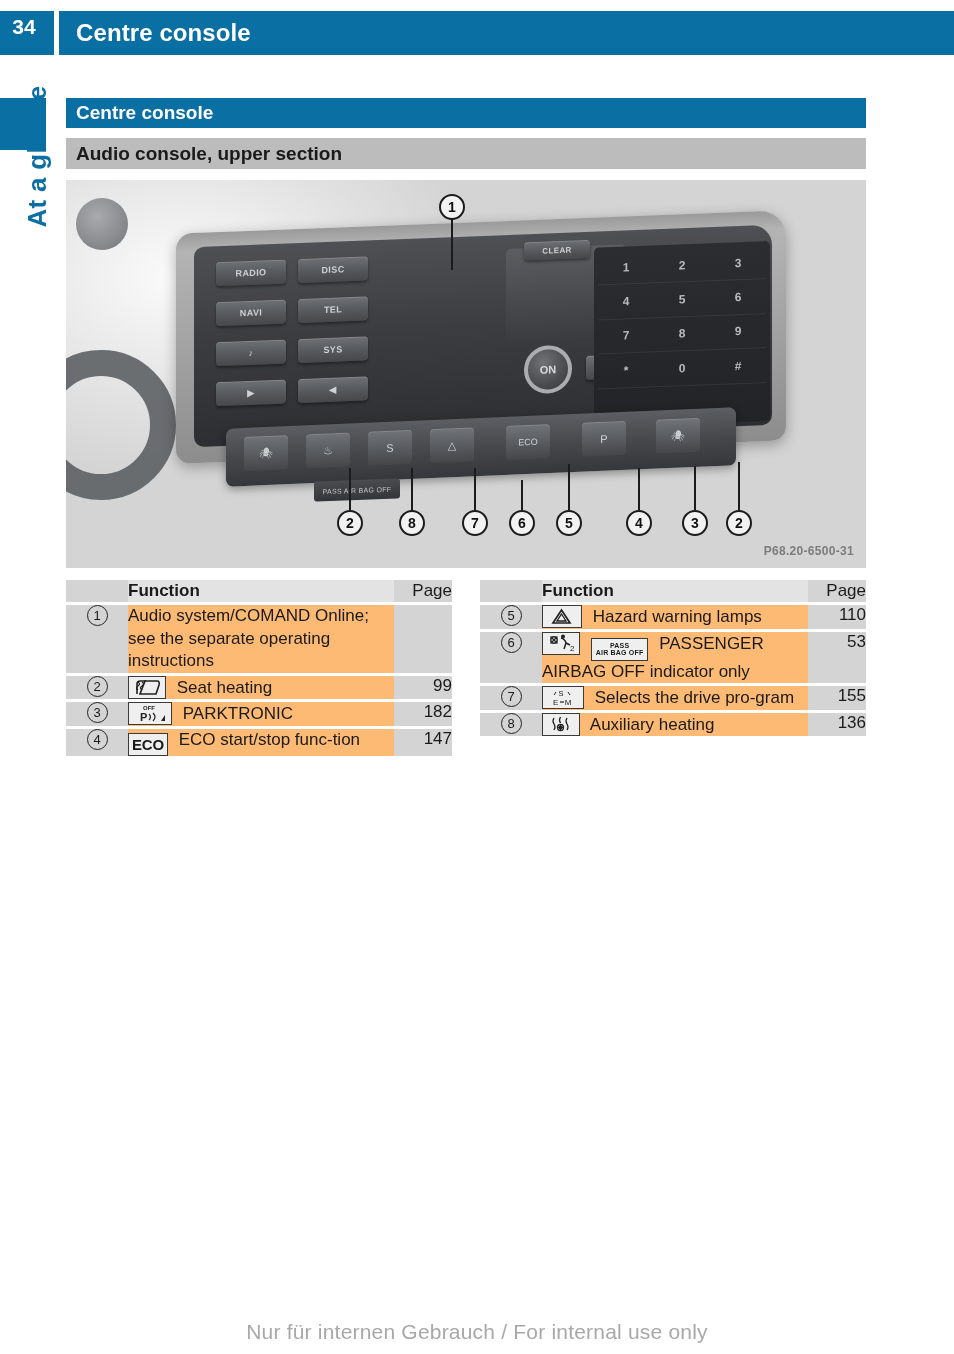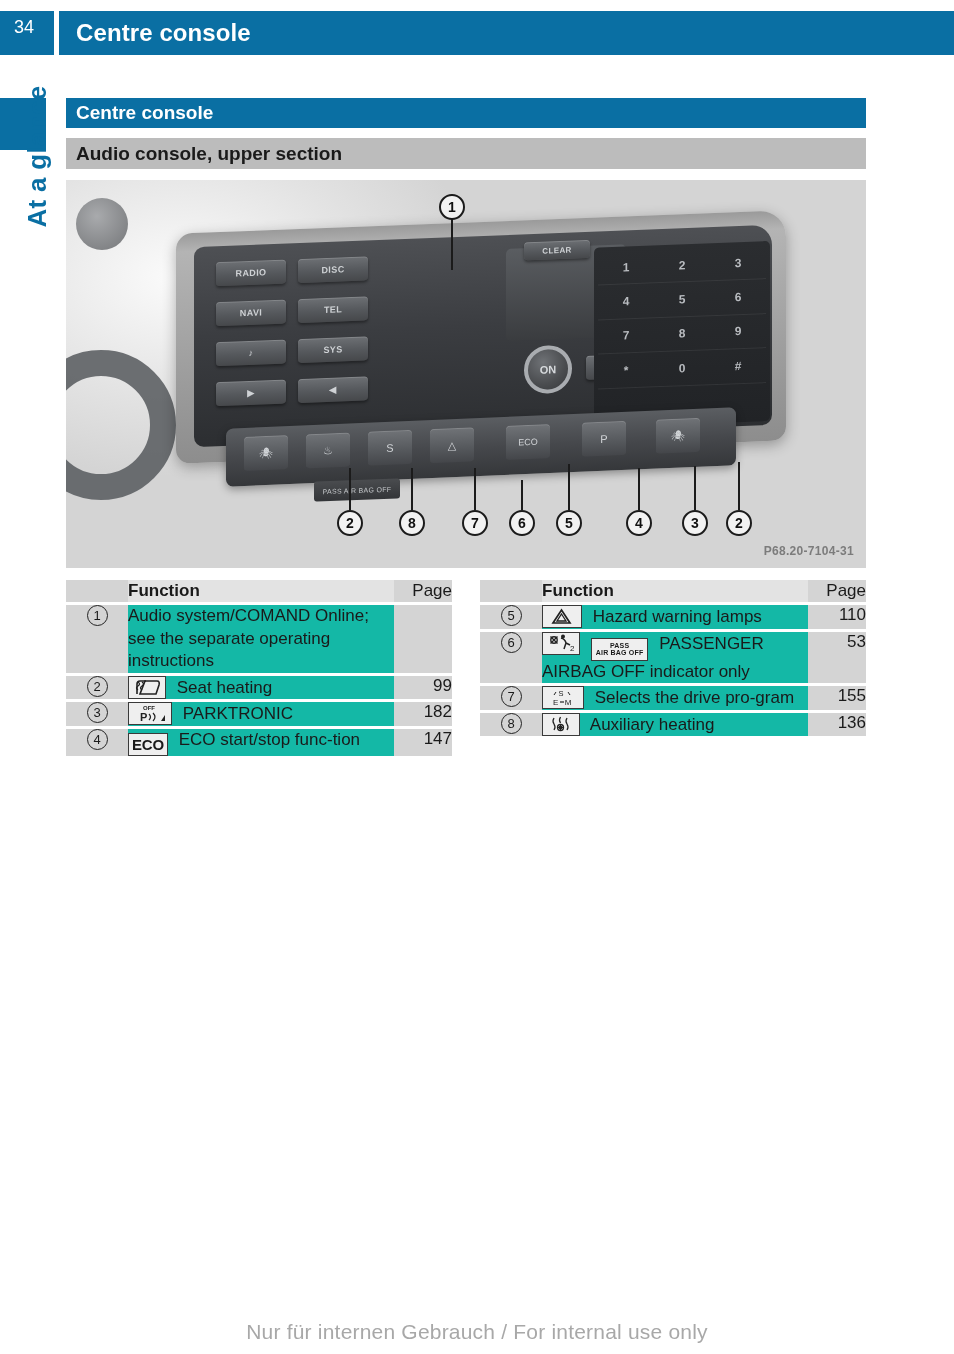--- a/index.html
+++ b/index.html
@@ -24,22 +24,22 @@
     background: #0a6fa3;
   }
   #top-header .folio {
     position: absolute;
     left: 0; top: 0;
     width: 48px; height: 32px;
     display: flex;
     align-items: center;
     justify-content: center;
     color: #ffffff;
-    font-size: 18px;
-    font-weight: normal;
+    font-size: 21px;
+    font-weight: bold;
   }
   #top-header .divider {
     position: absolute;
     left: 54px; top: 0;
     width: 5px; height: 44px;
     background: #ffffff;
   }
   #top-header .running-title {
     position: absolute;
     left: 76px; top: 0;
@@ -293,21 +293,21 @@
     padding: 0;
     margin-left: 44px;
   }
   .cell-num {
     width: 62px;
     background: #d4d4d4;
     text-align: center;
     padding: 9px 0 10px 0;
   }
   .cell-fn {
-    background: #14b8a6;
+    background: #fdba74;
     padding: 9px 8px 10px 10px;
     line-height: 1.32;
   }
   .cell-pg {
     width: 58px;
     background: #d4d4d4;
     text-align: right;
     padding: 9px 10px 10px 0;
     vertical-align: bottom;
   }
@@ -457,21 +457,21 @@
   <div class="callout" style="left:373px; top:14px;">1</div>
   <div class="callout" style="left:271px; top:330px;">2</div>
   <div class="callout" style="left:333px; top:330px;">8</div>
   <div class="callout" style="left:396px; top:330px;">7</div>
   <div class="callout" style="left:443px; top:330px;">6</div>
   <div class="callout" style="left:490px; top:330px;">5</div>
   <div class="callout" style="left:560px; top:330px;">4</div>
   <div class="callout" style="left:616px; top:330px;">3</div>
   <div class="callout" style="left:660px; top:330px;">2</div>
 
-  <div id="fig-ref">P68.20-7104-31</div>
+  <div id="fig-ref">P68.20-6500-31</div>
 </div>
 
 <table id="legend-left" class="legend-table">
   <tbody>
       <tr class="hdr">
     <td class="cell-num"></td>
     <td class="cell-fn">Function</td>
     <td class="cell-pg">Page</td>
   </tr>
 

